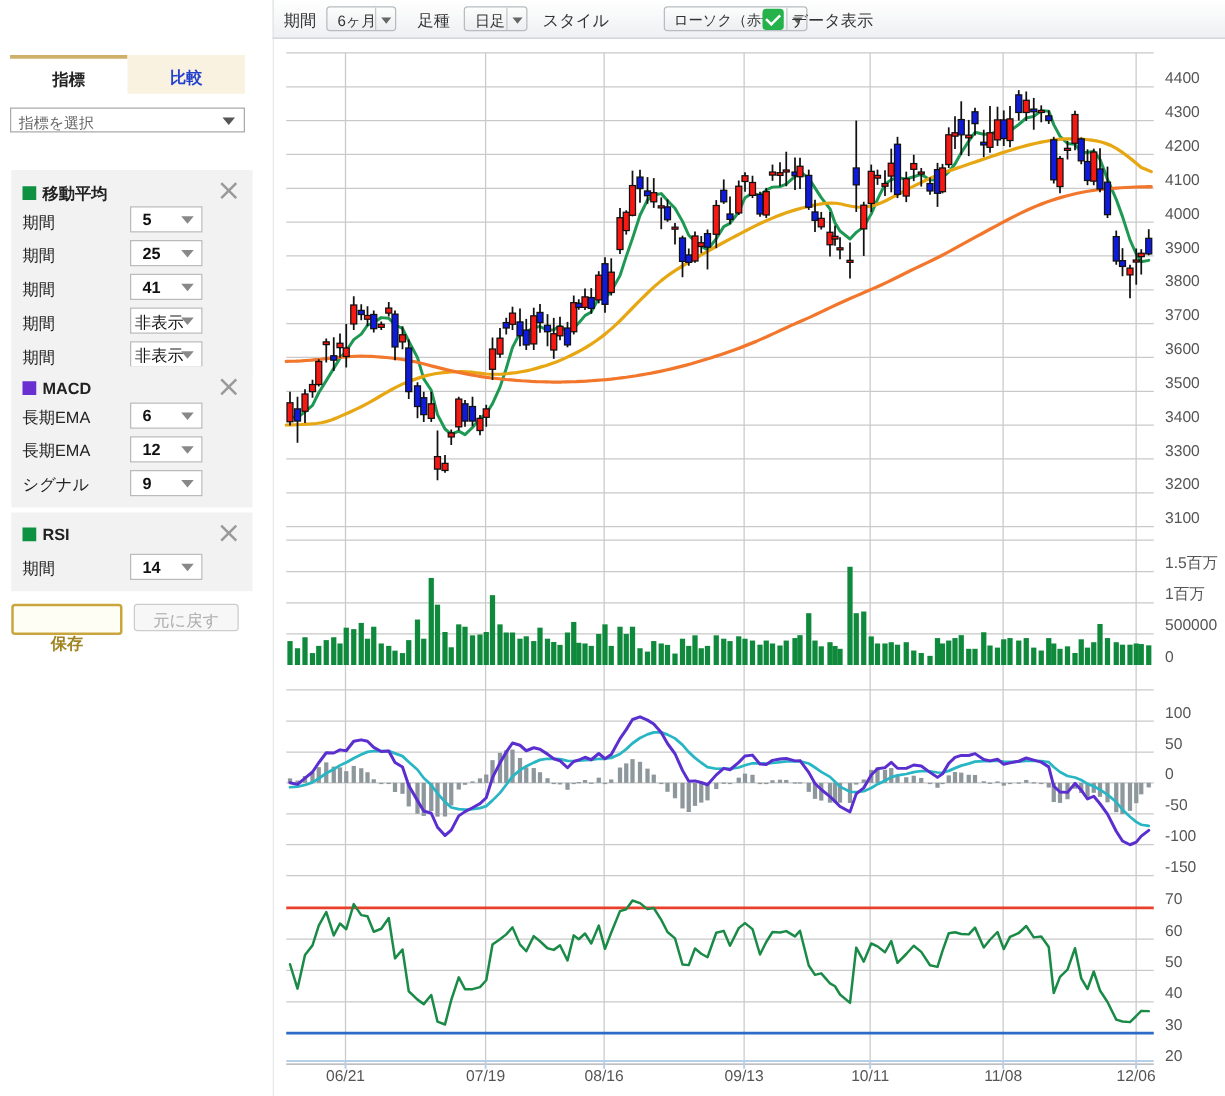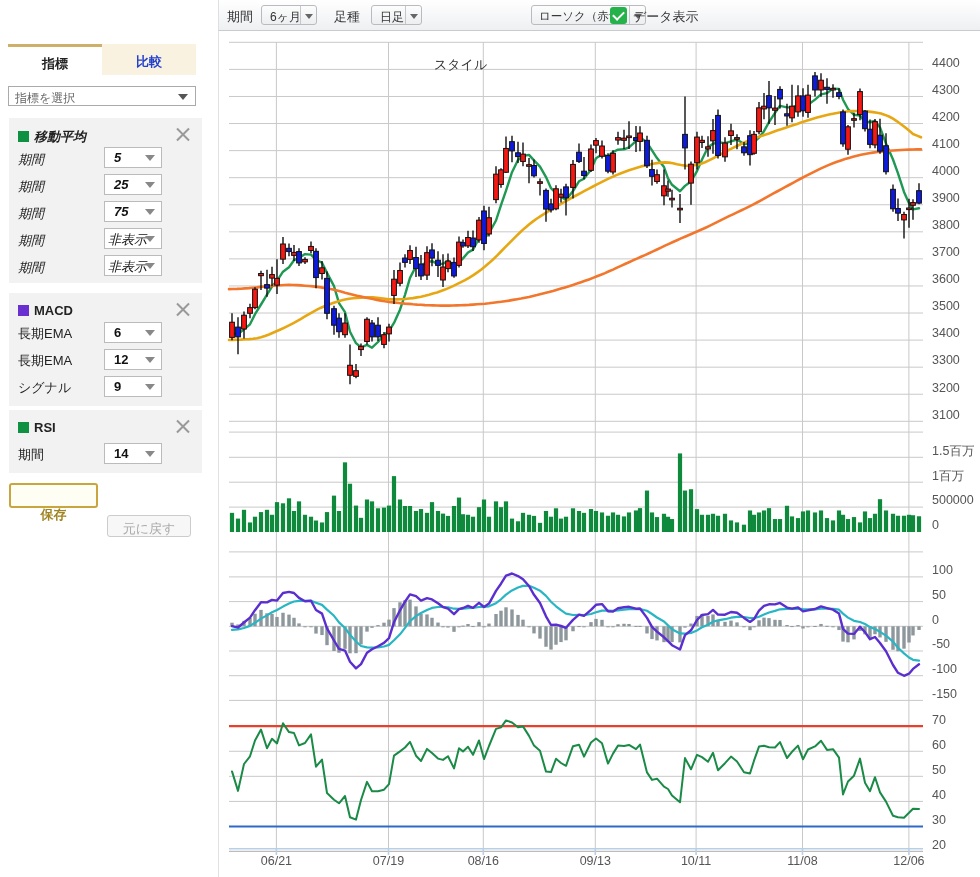--- a/index.html
+++ b/index.html
@@ -27,43 +27,43 @@
 .s-head { position:absolute; left:9px; top:10px; font-size:13px; font-weight:bold; color:#222; }
 .sq { display:inline-block; width:11px; height:11px; margin-right:5px; position:relative; top:1px; }
 .x { position:absolute; right:12px; top:9px; width:14px; height:14px; }
 .x:before,.x:after { content:""; position:absolute; left:6px; top:-1px; width:2px; height:17px; background:#999; }
 .x:before { transform:rotate(45deg); } .x:after { transform:rotate(-45deg); }
 .row-l { position:absolute; left:9px; font-size:13px; color:#222; }
 .row-s { position:absolute; left:95px; width:58px; height:21px; border:1px solid #bbb; background:#fff; font-size:13px; color:#111; padding:2px 0 0 9px; font-weight:bold;}
 .row-s:after { content:""; position:absolute; right:6px; top:7px; border:5px solid transparent; border-top:6px solid #888; }
 .row-s.wide { padding-left:3px; letter-spacing:0; font-weight:normal; font-size:13px; }
 #btn-save { position:absolute; left:9px; top:483px; width:89px; height:22px; border:2px solid #c9a63d; border-radius:3px; background:#fffef5; color:#a08421; font-size:13px; font-weight:bold; text-align:center; padding-top:21px; }
-#btn-reset { position:absolute; left:107px; top:483px; width:84px; height:22px; border:1px solid #ccc; border-radius:3px; background:#f7f7f7; color:#aaa; font-size:13px; text-align:center; padding-top:4px;margin-top:32px; }
+#btn-reset { position:absolute; left:107px; top:483px; width:84px; height:22px; border:1px solid #ccc; border-radius:3px; background:#f7f7f7; color:#aaa; font-size:13px; text-align:center; padding-top:4px; }
 
 #chart { position:absolute; left:218px; top:0; }
 </style>
 </head>
 <body>
 <div id="root">
   <div id="side">
     <div id="tabs">
       <div class="tab" id="tab1">指標</div>
       <div class="tab" id="tab2">比較</div>
     </div>
     <div id="selbox">指標を選択</div>
 
-    <div class="sect" id="sect1" style="top:118px;height:165px;font-style:italic;">
+    <div class="sect" id="sect1" style="top:136px;height:165px;">
       <div class="s-head"><span class="sq" style="background:#0e9140;"></span>移動平均</div>
       <div class="x"></div>
       <div class="row-l" style="top:33px;">期間</div>
         <div class="row-s" style="top:29px;">5</div>
       <div class="row-l" style="top:60px;">期間</div>
         <div class="row-s" style="top:56px;">25</div>
       <div class="row-l" style="top:87px;">期間</div>
-        <div class="row-s" style="top:83px;">75</div>
+        <div class="row-s" style="top:83px;">41</div>
       <div class="row-l" style="top:114px;">期間</div>
         <div class="row-s wide" style="top:110px;">非表示</div>
       <div class="row-l" style="top:141px;">期間</div>
         <div class="row-s wide" style="top:137px;">非表示</div>
     </div>
 
     <div class="sect" id="sect2" style="top:293px;height:113px;">
       <div class="s-head"><span class="sq" style="background:#6a2fd0;"></span>MACD</div>
       <div class="x"></div>
       <div class="row-l" style="top:32px;">長期EMA</div>
@@ -83,21 +83,21 @@
 
     <div id="btn-save">保存</div>
     <div id="btn-reset">元に戻す</div>
   </div>
 
   <div id="topbar">
     <span class="tb-label" style="left:8px;">期間</span>
     <div class="tb-btn" style="left:42px;width:56px;">6ヶ月<span class="tb-arr"></span></div>
     <span class="tb-label" style="left:115px;">足種</span>
     <div class="tb-btn" style="left:152px;width:51px;">日足<span class="tb-arr"></span></div>
-    <span class="tb-label" style="left:215px;margin-top:48px;">スタイル</span>
+    <span class="tb-label" style="left:215px;">スタイル</span>
     <div class="tb-btn" style="left:272px;width:115px;font-size:11.5px;padding-left:7px;margin-left:40px;">ローソク（赤青）<span class="tb-arr"></span></div>
     <div id="cb"></div>
     <span class="tb-label" style="left:414px;">データ表示</span>
   </div>
 
   <svg id="chart" width="762" height="877" xmlns="http://www.w3.org/2000/svg">
       <rect x="0" y="0" width="762" height="877" fill="#ffffff"></rect>
       <line x1="0.5" y1="31" x2="0.5" y2="877" stroke="#e0e3e6" stroke-width="1"></line>
       <line x1="58.39999999999998" y1="42.3" x2="58.39999999999998" y2="849.3" stroke="#c9c9c9" stroke-width="1"></line>
       <line x1="170.5" y1="42.3" x2="170.5" y2="849.3" stroke="#c9c9c9" stroke-width="1"></line>

